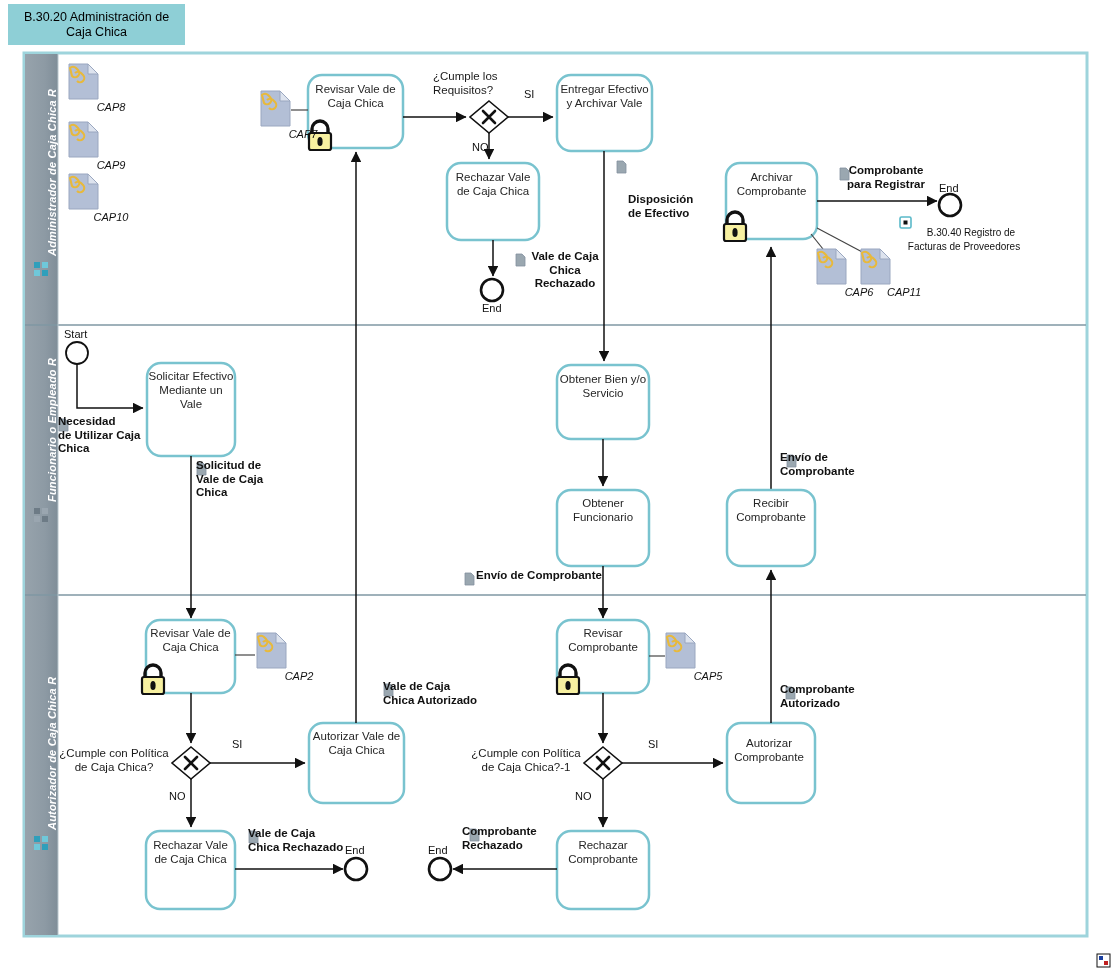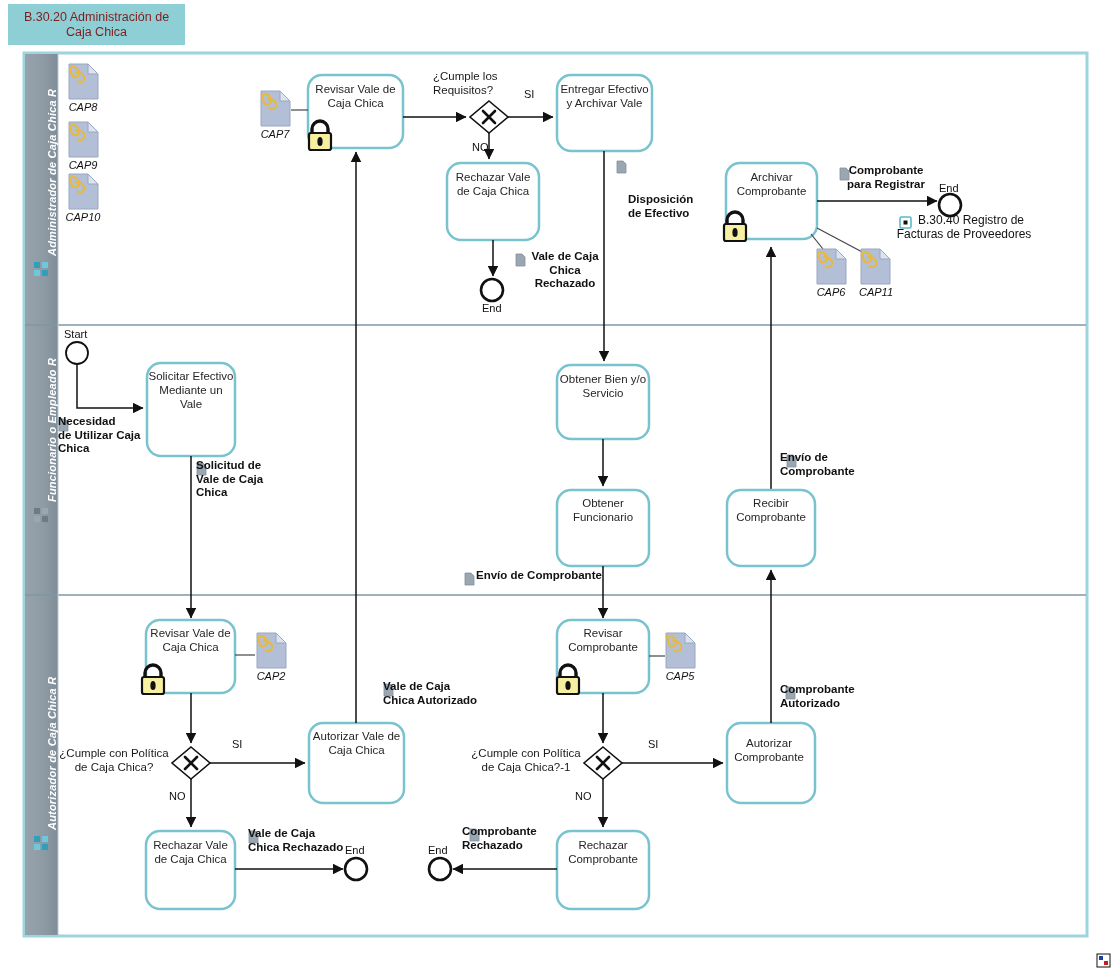--- a/index.html
+++ b/index.html
@@ -15,21 +15,21 @@
     background: #ffffff;
     overflow: hidden;
   }
   svg#canvas { position: absolute; left: 0; top: 0; }
 
   .diagram-title {
     position: absolute;
     left: 8px; top: 4px;
     width: 177px; height: 41px;
     background: #8ecfd6;
-    color: #7f1d1d;
+    color: #000000;
     font-size: 12.5px;
     line-height: 15px;
     text-align: center;
     display: flex;
     align-items: center;
     justify-content: center;
     padding: 0 4px;
     box-sizing: border-box;
   }
 
@@ -60,44 +60,46 @@
     white-space: pre-line;
     pointer-events: none;
   }
   .cap-label {
     position: absolute;
     font-size: 11px;
     font-style: italic;
     color: #111;
     text-align: center;
     white-space: nowrap;
+    margin-left: 28px;
   }
   .anno {
     position: absolute;
     font-size: 11.5px;
     line-height: 13.5px;
     color: #111;
     font-weight: bold;
     white-space: pre-line;
   }
   .anno.center { }
   .anno.left { text-align: left; }
   .small-lbl {
     position: absolute;
     font-size: 11px;
     color: #111;
     white-space: nowrap;
   }
   .link-txt {
     position: absolute;
-    font-size: 12px;
+    font-size: 10px;
     line-height: 13.5px;
     color: #111;
     text-align: center;
     white-space: pre-line;
+    margin-top: 12px;
   }
 </style>
 </head>
 <body>
 
 <div id="stage">
 
   <svg id="canvas" width="1118" height="976">
     <defs>
       <marker id="arrow" viewBox="0 0 10 10" refX="9.5" refY="5" markerWidth="7" markerHeight="7" orient="auto-start-reverse">

